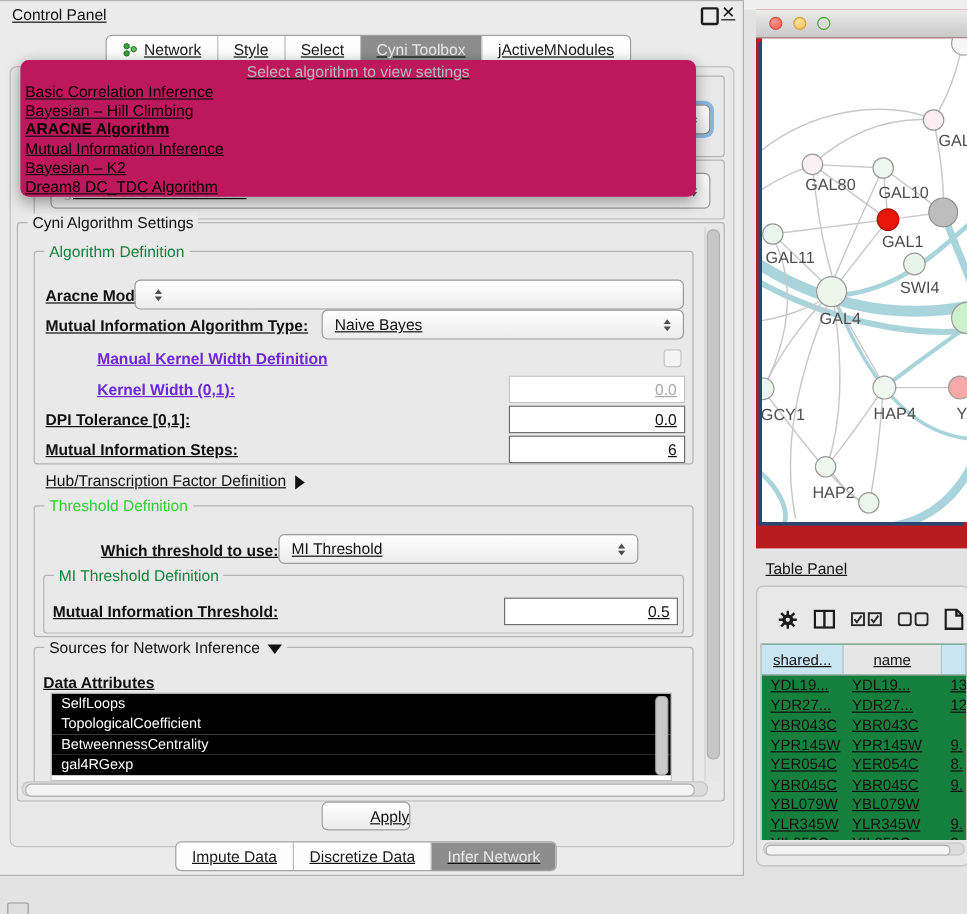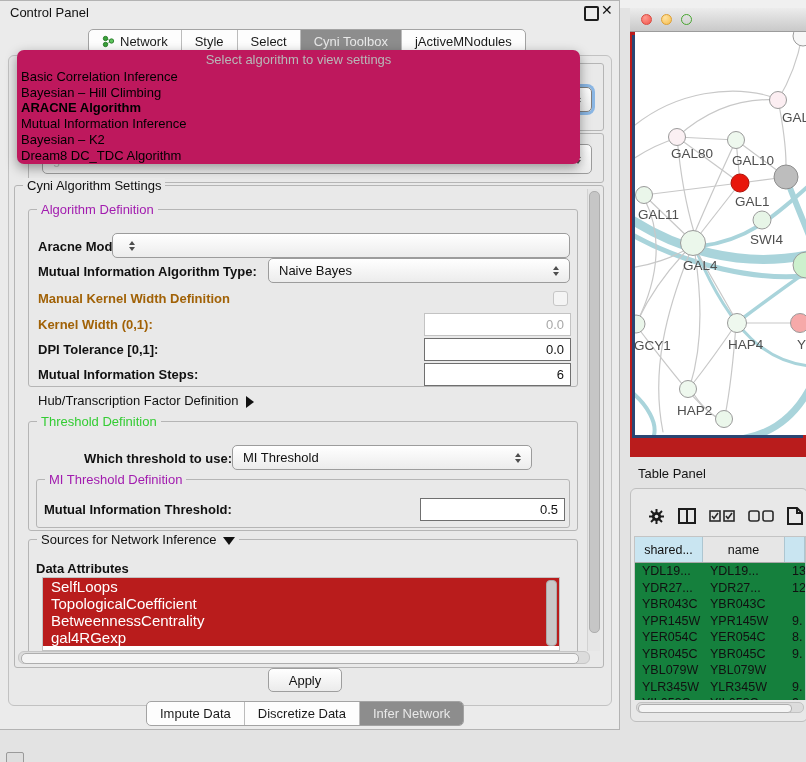--- a/index.html
+++ b/index.html
@@ -3,66 +3,66 @@
 <meta charset="utf-8">
 <style>
   html,body{margin:0;padding:0;}
   body{
     width:806px;height:762px;position:relative;overflow:hidden;
     background:#e3e3e3;
     font-family:"Liberation Sans","DejaVu Sans",sans-serif;
     color:#111;
     -webkit-font-smoothing:antialiased;
   }
-  .abs{position:absolute;}
+  .abs{position:absolute;text-decoration:underline;}
   
   .cp-window{left:0;top:8;width:619px;height:728px;background:#ebebeb;border:1px solid #b3b3b3;border-left:none;}
   .win-float{left:584px;top:13px;width:11px;height:11px;border:2px solid #1c1c1c;border-radius:2px;background:transparent;}
   .topstrip{left:0;top:0;width:806px;height:8px;background:#f0f0f0;}
 
   
   .seg-tabs{display:inline-flex;border:1px solid #a3a3a3;border-radius:5px;overflow:hidden;background:#fdfdfd;height:23px;}
   .seg{display:flex;align-items:center;gap:5px;padding:0 13px;font-size:13px;color:#1a1a1a;border-left:1px solid #bcbcbc;white-space:nowrap;}
   .seg:first-child{border-left:none;}
   .seg.selected{background:#8d8d8d;color:#e9e9e9;}
   .cp-tabs{left:88px;top:36px;}
 
   
   .cp-content{left:8px;top:62px;width:602px;height:649px;background:#e9e9e9;border:1px solid #c2c2c2;border-radius:6px;}
 
   
   .groupbox{border:1px solid #b5b5b5;border-radius:3px;}
   .gtitle{position:absolute;top:-8px;left:8px;background:#e9e9e9;padding:0 4px;font-size:13px;color:#111;white-space:nowrap;}
-  .gtitle.blue{color:#a21caf;}
+  .gtitle.blue{color:#15803d;}
   .gtitle.green{color:#33cc33;}
 
   
   .combo{display:flex;align-items:center;height:25px;border:1px solid #9c9c9c;border-radius:5px;background:linear-gradient(#ffffff,#ececec);font-size:13px;padding-left:10px;box-sizing:border-box;}
   .combo .ctext{flex:1;overflow:hidden;white-space:nowrap;}
   .carrows{width:18px;display:flex;flex-direction:column;align-items:center;gap:2px;margin-right:4px;}
   .tri-up{width:0;height:0;border-left:3.5px solid transparent;border-right:3.5px solid transparent;border-bottom:4.5px solid #4e4e4e;}
   .tri-dn{width:0;height:0;border-left:3.5px solid transparent;border-right:3.5px solid transparent;border-top:4.5px solid #4e4e4e;}
   .focus-ring{box-shadow:0 0 0 3px #8ab6e4;border-color:#7f7f7f;}
   .lbl{font-size:13px;font-weight:bold;color:#111;white-space:nowrap;}
-  .lbl.dis{color:#a16207;}
+  .lbl.dis{color:#6d28d9;margin-left:43px;}
   .input{background:#fff;border:1px solid #6f6f6f;font-size:13px;text-align:right;padding:0 6px;line-height:21px;height:21px;box-sizing:content-box;}
   .input.dis{border-color:#c3c3c3;color:#a8a8a8;}
   .checkbox{width:13px;height:13px;border:1px solid #c6c6c6;border-radius:3px;background:#f4f4f4;}
   .tri-right{display:inline-block;width:0;height:0;border-top:6px solid transparent;border-bottom:6px solid transparent;border-left:8px solid #111;margin-left:8px;vertical-align:middle;}
   .tri-down{display:inline-block;width:0;height:0;border-left:6px solid transparent;border-right:6px solid transparent;border-top:8px solid #111;margin-left:6px;vertical-align:middle;}
 
   
   .algo-popup{left:17px;top:57px;width:563px;height:114px;background:#be185d;border-radius:7px;box-shadow:0 4px 12px rgba(0,0,0,0.38);}
   .algo-head{height:17px;padding-top:2px;text-align:center;font-size:13px;color:#b8b8b8;}
   .algo-item{font-size:13px;line-height:15.7px;padding-left:4px;color:#000;}
   .algo-item.bold{font-weight:bold;}
 
   
   .src-list{left:42px;top:584px;width:516px;height:72px;background:#fff;border:1px solid #c2c2c2;overflow:hidden;}
-  .src-item{height:17px;line-height:17px;background:#b91c1c;color:#fff;font-size:15px;padding-left:8px;}
+  .src-item{height:17px;line-height:17px;background:#000000;color:#fff;font-size:12px;padding-left:8px;}
   .src-scroll{position:absolute;right:2px;top:2px;width:9px;height:64px;background:#c9c9c9;border:1px solid #ababab;border-radius:4px;}
 
   
   .v-scroll-track{left:587px;top:196px;width:12px;height:462px;background:#e6e6e6;border-left:1px solid #d2d2d2;}
   .v-scroll-thumb{position:absolute;left:1px;top:2px;width:9px;height:440px;background:#c6c6c6;border:1px solid #aeaeae;border-radius:5px;}
   .h-scroll-track{left:18px;top:658px;width:572px;height:13px;background:#dcdcdc;border:1px solid #c6c6c6;border-radius:6px;box-sizing:border-box;}
   .h-scroll-thumb{position:absolute;left:2px;top:1px;width:556px;height:9px;background:#f4f4f4;border:1px solid #aeaeae;border-radius:5px;}
 
   .apply-btn{left:268px;top:675px;width:72px;height:22px;border:1px solid #9e9e9e;border-radius:5px;background:linear-gradient(#ffffff,#ebebeb);font-size:13px;display:flex;align-items:center;justify-content:center;}
 
@@ -221,21 +221,21 @@
         <div class="src-item">BetweennessCentrality</div>
         <div class="src-item">gal4RGexp</div>
       </div>
     <div class="src-scroll"></div>
   </div>
 
   <div class="abs h-scroll-track" style="left:18px;top:650px;">
     <div class="h-scroll-thumb"></div>
   </div>
 
-  <div class="abs apply-btn" style="left:268px;top:667px;">
+  <div class="abs apply-btn" style="left:268px;top:667px;justify-content:flex-end;">
     <span>Apply</span>
   </div>
 
   <div class="abs seg-tabs" style="left:146px;top:700px;">
     <div class="seg">
         <span>Impute Data</span>
       </div>
     <div class="seg">
         <span>Discretize Data</span>
       </div>

